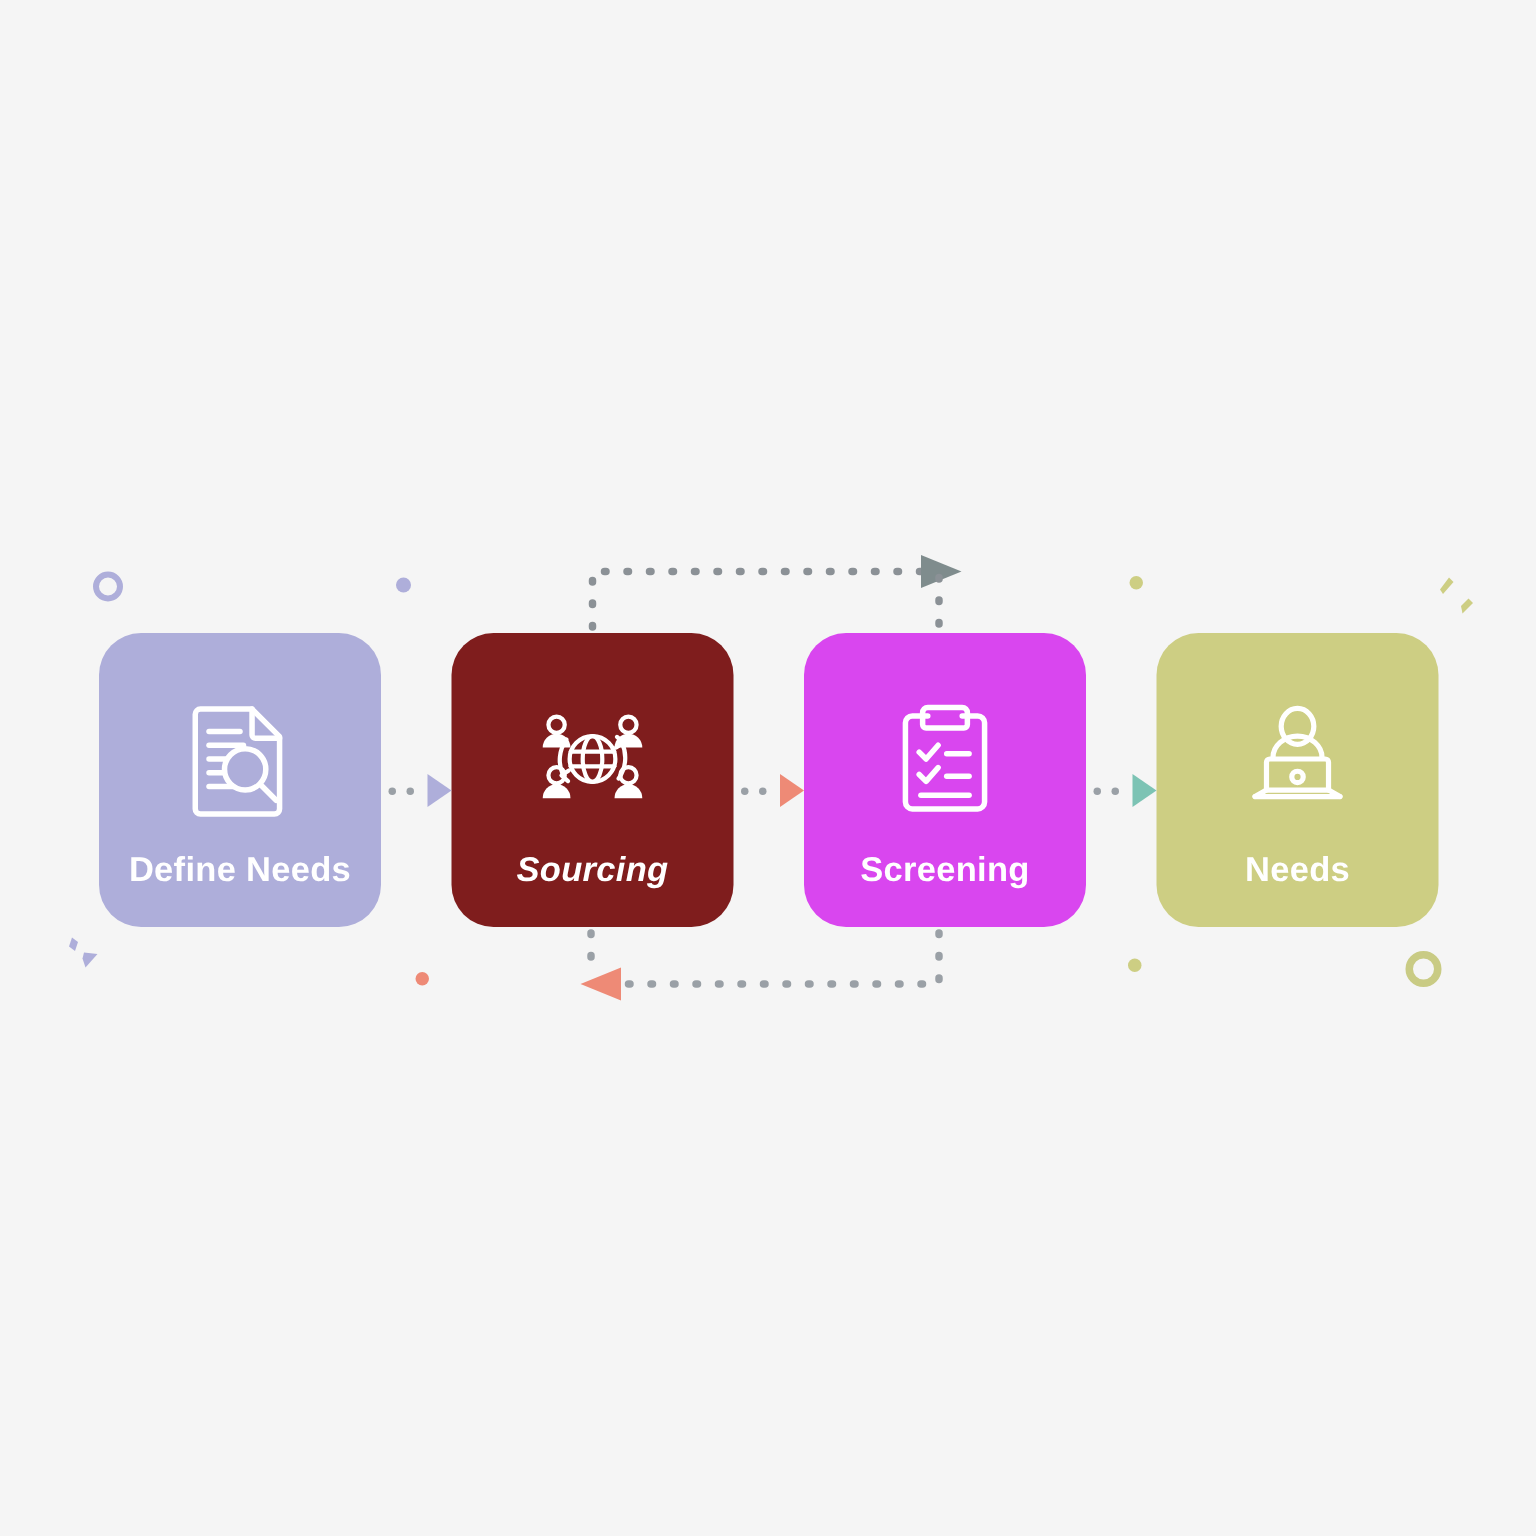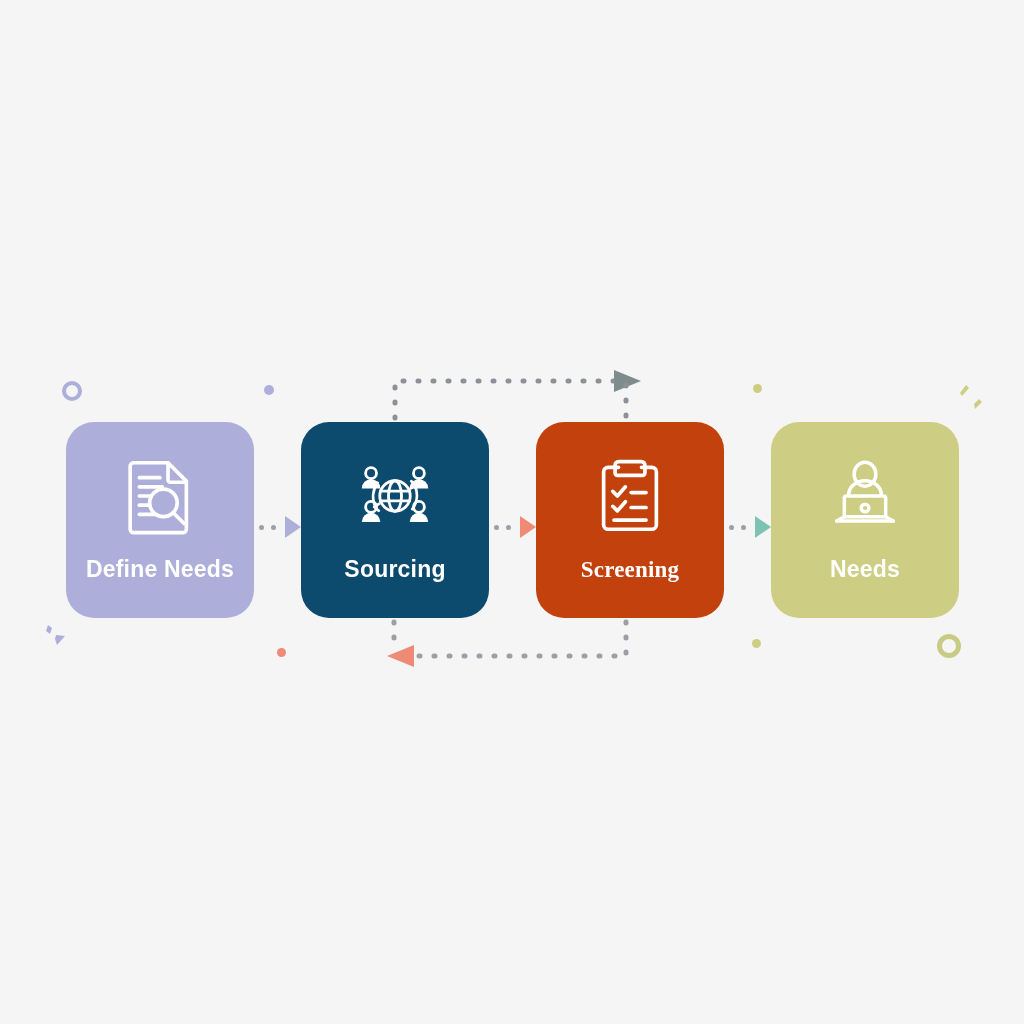--- a/index.html
+++ b/index.html
@@ -28,21 +28,21 @@
   .card {
     position: absolute;
     width: 188px;
     height: 196px;
     border-radius: 28px;
     display: flex;
     flex-direction: column;
     align-items: center;
     justify-content: flex-start;
     box-sizing: border-box;
-    padding-top: 34px;
+    padding-top: 44px;
   }
   .card .icon-wrap {
     width: 76px;
     height: 80px;
     display: flex;
     align-items: center;
     justify-content: center;
   }
   .card .icon-wrap svg {
     width: 74px;
@@ -152,21 +152,21 @@
         <path d="M14 34 h10"></path>
         <path d="M14 42 h8"></path>
         <path d="M14 50 h14"></path>
         <circle cx="35" cy="40" r="12"></circle>
         <path d="M44 49 l9 9"></path>
       </svg>
     </div>
     <div class="card-label">Define Needs</div>
   </div>
 
-  <div class="card" id="card-1" style="background: #0c4a6e;">
+  <div class="card" id="card-1" style="background: #7f1d1d; font-style: italic;">
     <div class="icon-wrap">
       <svg viewBox="0 0 68 64" fill="none" stroke="#ffffff" stroke-width="2.6" stroke-linecap="round" stroke-linejoin="round">
 
         <circle cx="34" cy="32" r="14"></circle>
         <ellipse cx="34" cy="32" rx="6" ry="14"></ellipse>
         <path d="M20.6 27.5 h26.8"></path>
         <path d="M20.6 36.5 h26.8"></path>
 
         <path d="M52 22 a22 22 0 0 1 -2 22"></path>
         <path d="M16 42 a22 22 0 0 1 2 -22"></path>
@@ -182,21 +182,21 @@
         <circle cx="12" cy="42" r="5"></circle>
         <path d="M3.5 56 a8.5 8.5 0 0 1 17 0 z" fill="#ffffff" stroke="none"></path>
 
         <circle cx="56" cy="42" r="5"></circle>
         <path d="M47.5 56 a8.5 8.5 0 0 1 17 0 z" fill="#ffffff" stroke="none"></path>
       </svg>
     </div>
     <div class="card-label">Sourcing</div>
   </div>
 
-  <div class="card" id="card-2" style="background: #c2410c; font-family: Liberation Serif, serif;">
+  <div class="card" id="card-2" style="background: #d946ef;">
     <div class="icon-wrap">
       <svg viewBox="0 0 60 68" fill="none" stroke="#ffffff" stroke-width="3.2" stroke-linecap="round" stroke-linejoin="round">
         <path d="M20 9 H11 a4 4 0 0 0 -4 4 v46 a4 4 0 0 0 4 4 h38 a4 4 0 0 0 4 -4 V13 a4 4 0 0 0 -4 -4 h-9"></path>
         <path d="M20 4 h20 a3 3 0 0 1 3 3 v7 a2 2 0 0 1 -2 2 H19 a2 2 0 0 1 -2 -2 V7 a3 3 0 0 1 3 -3 z"></path>
         <path d="M15 30 l4 4 l7 -8"></path>
         <path d="M31 31 h13"></path>
         <path d="M15 43 l4 4 l7 -8"></path>
         <path d="M31 44 h13"></path>
         <path d="M16 55 h28"></path>
       </svg>

